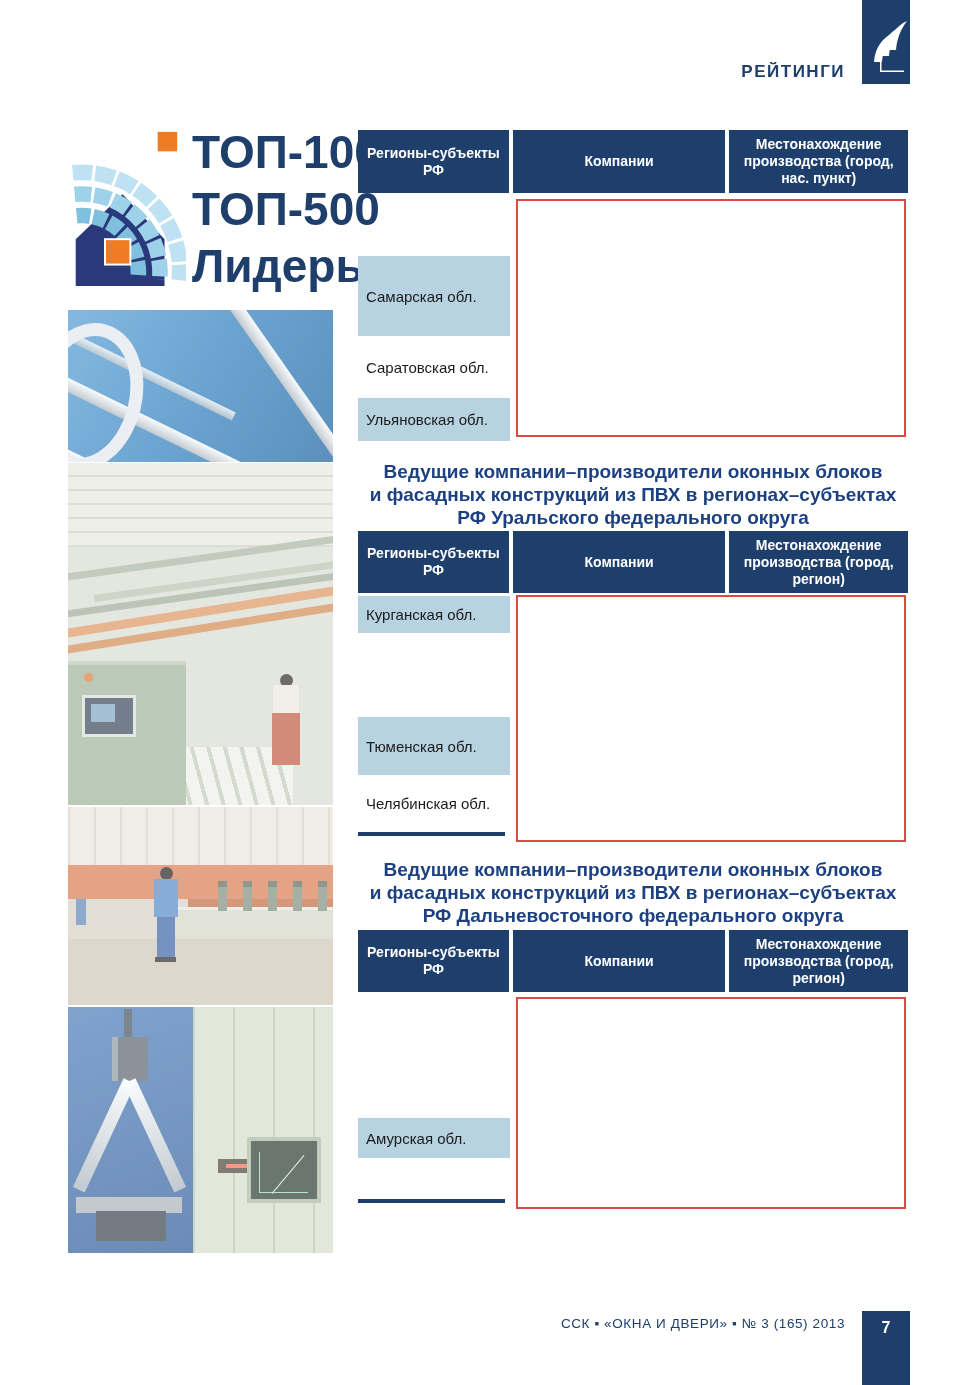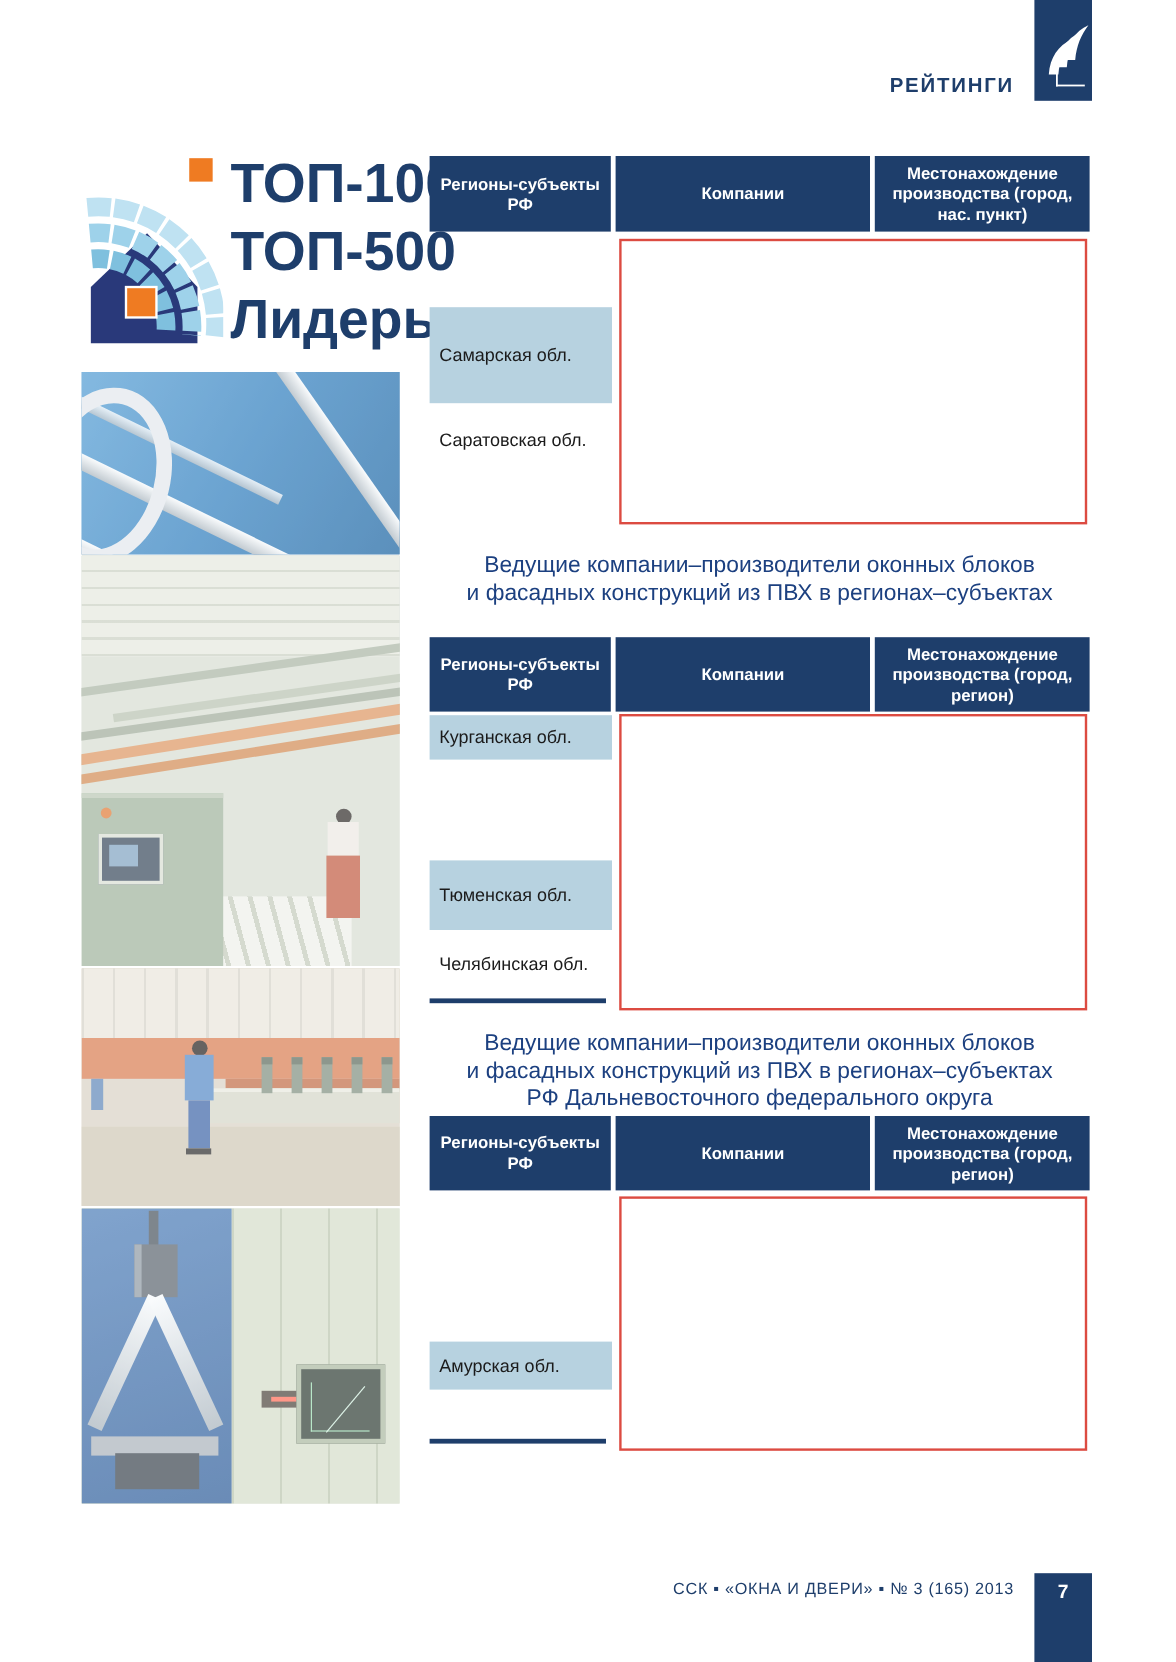--- a/index.html
+++ b/index.html
@@ -70,21 +70,21 @@
   .p4-base{left:8px;top:190px;width:106px;height:16px;background:#aab2ba;}
   .p4-baseblock{left:28px;top:204px;width:70px;height:30px;background:#39434d;}
   .p4-screen{right:12px;top:130px;width:66px;height:58px;background:#2d3b33;border:4px solid #aab89f;}
   .p4-axis{left:8px;bottom:6px;width:48px;height:40px;border-left:1px solid #9adbb0;border-bottom:1px solid #9adbb0;}
   .p4-graph{left:12px;bottom:24px;width:50px;height:1px;background:#cfeedd;transform:rotate(-50deg);}
   .p4-led{left:150px;top:152px;width:40px;height:14px;background:#4a423a;}
   .p4-led-dots{left:8px;top:5px;width:24px;height:4px;background:#ff6a55;}
 
   
   .section-title{position:absolute;left:358px;width:550px;text-align:center;color:#1c4080;
-                 font-weight:normal;font-size:19px;line-height:23px;}
+                 font-weight:bold;font-size:19px;line-height:23px;}
   .thead{position:absolute;left:358px;width:550px;display:flex;gap:4px;}
   .th{background:#1e3e6b;color:#fff;font-weight:bold;font-size:14px;line-height:17px;
       display:flex;align-items:center;justify-content:center;text-align:center;padding:4px 6px;box-sizing:border-box;}
   .th-regions{width:152px;}
   .th-companies{width:214px;}
   .th-location{width:180px;}
   .trow{position:absolute;left:358px;width:152px;display:flex;align-items:center;
         font-size:15px;color:#1b1b1b;padding-left:8px;box-sizing:border-box;}
   .shaded{background:#b7d2e0;}
   .tbottom{position:absolute;left:358px;width:147px;height:4px;background:#1e3e6b;}
@@ -201,25 +201,29 @@
     <div class="th th-regions">Регионы-субъекты РФ</div>
     <div class="th th-companies">Компании</div>
     <div class="th th-location">Местонахождение производства (город, нас. пункт)</div>
   </div>
   <div class="trow shaded" style="top:256px;height:80px;align-items:center;">
     <span>Самарская обл.</span>
     </div>
   <div class="trow" style="top:336px;height:62px;">
     <span>Саратовская обл.</span>
     </div>
+  <div class="trow shaded" style="top:398px;height:43px;">
+    <span>Ульяновская обл.</span>
+    </div>
   <div class="redaction" style="top:199px;height:238px;"></div>
 
   <div class="section-title" style="top:460px;">
     <div>Ведущие компании–производители оконных блоков</div>
     <div>и фасадных конструкций из ПВХ в регионах–субъектах</div>
+    <div>РФ Уральского федерального округа</div>
   </div>
   <div class="thead" style="top:531px;height:62px;">
     <div class="th th-regions">Регионы-субъекты РФ</div>
     <div class="th th-companies">Компании</div>
     <div class="th th-location">Местонахождение производства (город, регион)</div>
   </div>
   <div class="trow shaded" style="top:596px;height:37px;">
     <span>Курганская обл.</span>
     </div>
   <div class="trow shaded" style="top:717px;height:58px;">

